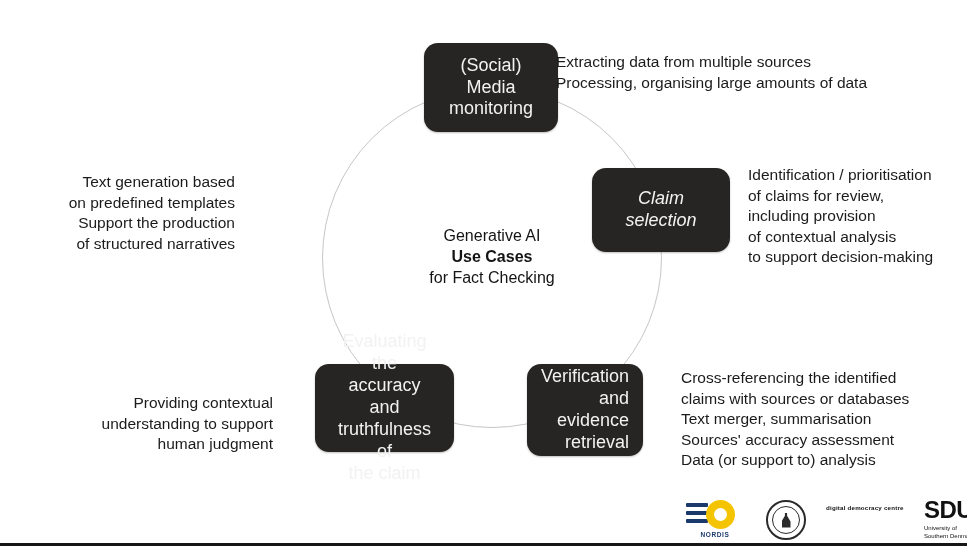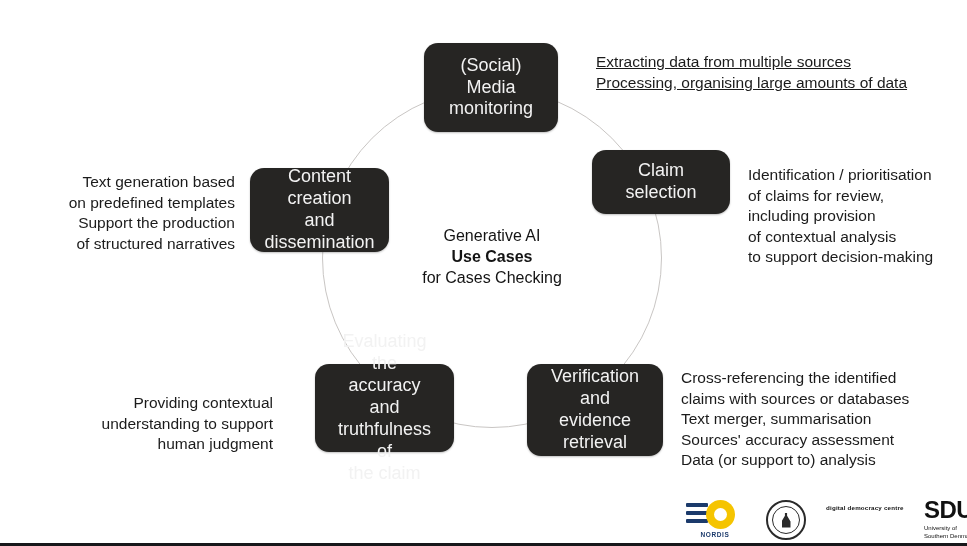--- a/index.html
+++ b/index.html
@@ -43,37 +43,37 @@
     text-align: center;
     line-height: 1.22;
     font-size: 18px;
     box-sizing: border-box;
     padding: 4px 16px;
     box-shadow: 0 1px 2px rgba(0,0,0,0.25);
   }
   .node span { display: block; }
 
   #node-media      { left: 424px; top: 43px;  width: 134px; height: 89px; }
-  #node-claim      { left: 592px; top: 150px; width: 138px; height: 64px; }
-  #node-verify     { left: 527px; top: 364px; width: 136px; height: 92px; }
+  #node-claim      { left: 592px; top: 168px; width: 138px; height: 84px; font-style: italic; }
+  #node-verify     { left: 527px; top: 364px; width: 116px; height: 92px; text-align: right; }
   #node-evaluate   { left: 315px; top: 364px; width: 139px; height: 88px; }
   #node-content    { left: 250px; top: 168px; width: 139px; height: 84px; }
 
   
   .desc {
     position: absolute;
     font-size: 15.5px;
     line-height: 1.33;
     color: #1b1b1b;
     white-space: nowrap;
   }
   .desc.right { text-align: left; }
   .desc.left  { text-align: right; }
 
-  #desc-media    { left: 596px; top: 52px; text-decoration: underline; }
+  #desc-media    { left: 556px; top: 52px; }
   #desc-claim    { left: 748px; top: 165px; }
   #desc-verify   { left: 681px; top: 368px; }
   #desc-evaluate { right: 694px; top: 381px; margin-top: 12px; }
   #desc-content  { right: 732px; top: 172px; margin-left: 36px; }
 
   
   .center-caption {
     position: absolute;
     left: 382px;
     top: 226px;
@@ -182,34 +182,31 @@
   </div>
 
   <div class="node" id="node-verify">
     <span>Verification and<br>evidence<br>retrieval</span>
   </div>
 
   <div class="node" id="node-evaluate">
     <span>Evaluating the<br>accuracy and<br>truthfulness of<br>the claim</span>
   </div>
 
-  <div class="node" id="node-content">
-    <span>Content creation<br>and<br>dissemination</span>
-  </div>
 
   <div class="desc right" id="desc-media">Extracting data from multiple sources<br>Processing, organising large amounts of data</div>
   <div class="desc right" id="desc-claim">Identification / prioritisation<br>of claims for review,<br>including provision<br>of contextual analysis<br>to support decision-making</div>
   <div class="desc right" id="desc-verify">Cross-referencing the identified<br>claims with sources or databases<br>Text merger, summarisation<br>Sources' accuracy assessment<br>Data (or support to) analysis</div>
   <div class="desc left" id="desc-evaluate">Providing contextual<br>understanding to support<br>human judgment</div>
   <div class="desc left" id="desc-content">Text generation based<br>on predefined templates<br>Support the production<br>of structured narratives</div>
 
   <div class="center-caption">
     <div>Generative AI</div>
     <div class="em">Use Cases</div>
-    <div>for Cases Checking</div>
+    <div>for Fact Checking</div>
   </div>
 
   <div class="logo-strip">
 
     <div class="logo logo-nordis">
       <div class="nordis-mark">
         <div class="nordis-bars">
             <i></i>
             <i></i>
             <i></i>

